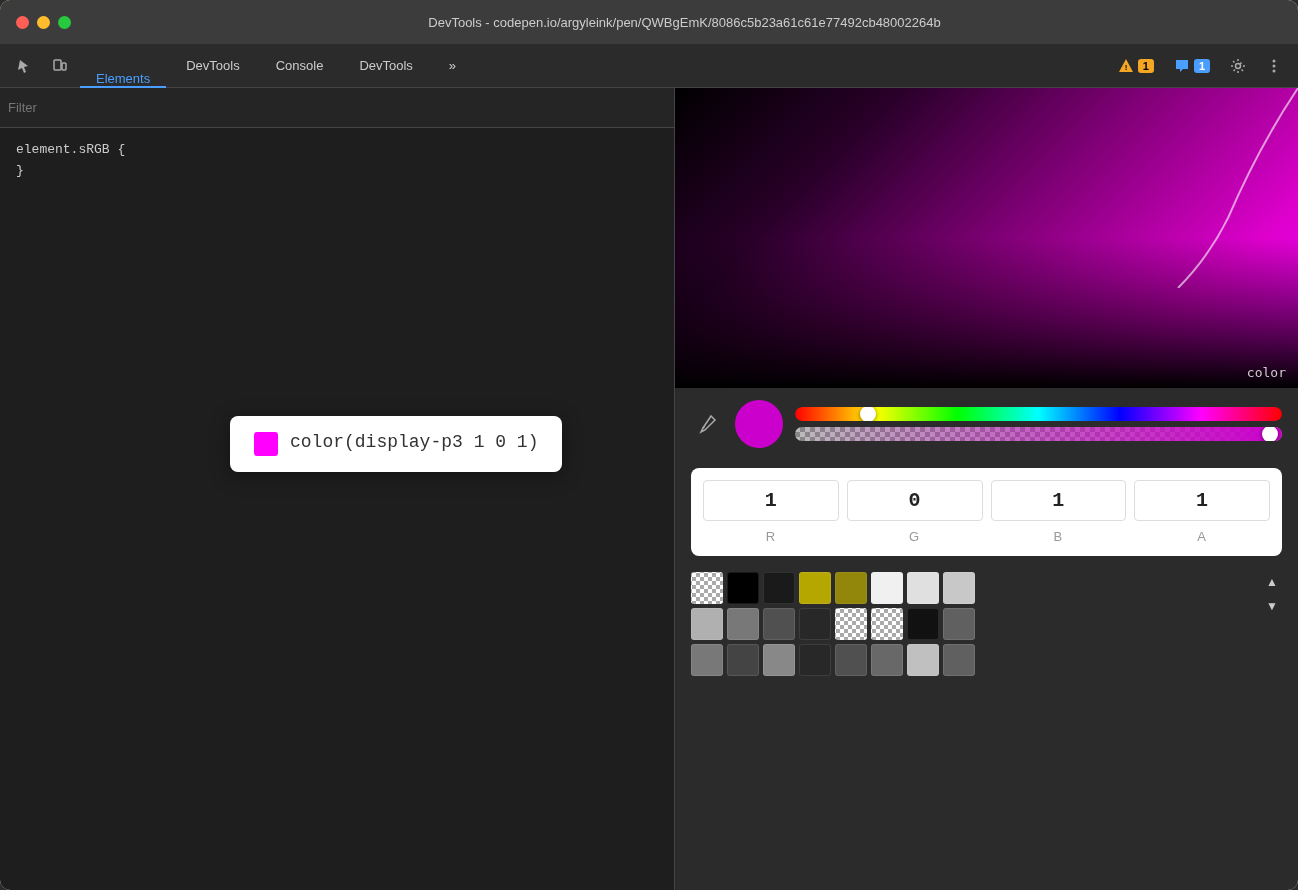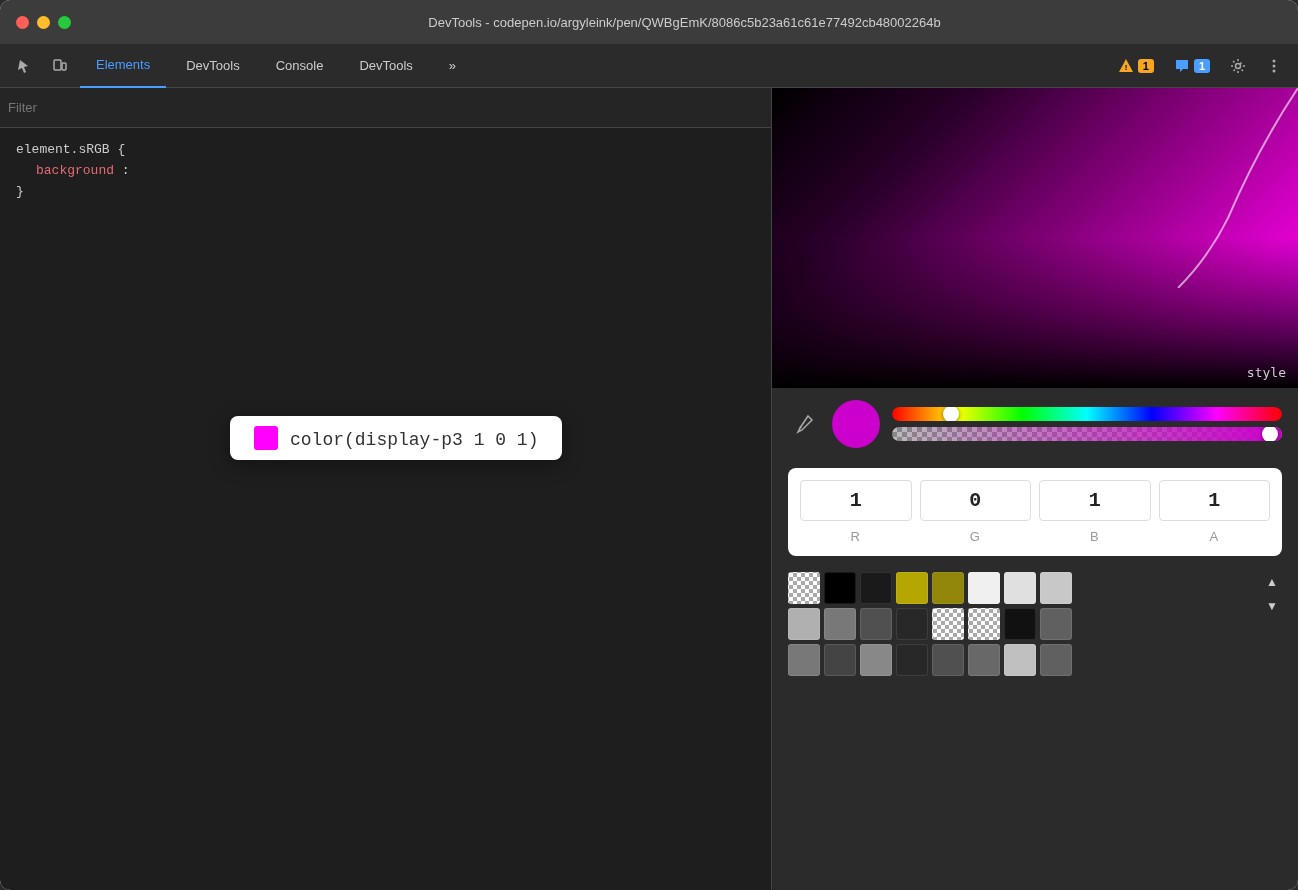--- a/index.html
+++ b/index.html
@@ -87,20 +87,21 @@
       cursor: pointer;
       color: #ccc;
       font-size: 13px;
       font-weight: 400;
       position: relative;
       white-space: nowrap;
     }
     .dt-tab.active {
       color: #4a9eff;
       border-bottom: 2px solid #4a9eff;
+      align-items: flex-end;
     }
 
     .dt-tabs-spacer { flex: 1; }
 
     .dt-right-icons {
       display: flex;
       align-items: center;
       gap: 4px;
     }
 
@@ -134,21 +135,21 @@
 
     
     .devtools-body {
       display: flex;
       flex: 1;
       overflow: hidden;
     }
 
     
     .left-panel {
-      width: 772px;
+      width: 675px;
       background: #1e1e1e;
       display: flex;
       flex-direction: column;
       border-right: 1px solid #444;
       position: relative;
       flex-shrink: 0;
     }
 
     .panel-top-bar {
       height: 40px;
@@ -185,23 +186,23 @@
       color: #ccc;
     }
 
     
     .tooltip-popup {
       position: absolute;
       top: 328px;
       left: 230px;
       background: #fff;
       border-radius: 8px;
-      padding: 10px 24px;
-      display: flex;
-      align-items: flex-end;
+      padding: 16px 24px;
+      display: flex;
+      align-items: flex-start;
       gap: 12px;
       box-shadow: 0 4px 20px rgba(0,0,0,0.4);
       z-index: 10;
     }
 
     .tooltip-color-swatch {
       width: 24px;
       height: 24px;
       border-radius: 3px;
       background: #ff00ff;
@@ -533,24 +534,20 @@
     <div class="left-panel">
 
       <div class="panel-top-bar">
         <input class="filter-input" type="text" placeholder="Filter" style="">
       </div>
 
       <div class="code-area">
         <div>
           <span>element.sRGB {</span>
         </div>
-        <div style="padding-left: 20px;">
-          <span class="code-property">background</span>
-          <span>: </span>
-        </div>
         <div>
           <span class="code-brace">}</span>
         </div>
       </div>
 
       <div class="tooltip-popup">
         <div class="tooltip-color-swatch" style="background: #ff00ff;"></div>
         <div class="tooltip-text">color(display-p3 1 0 1)</div>
       </div>
     </div>
@@ -559,21 +556,21 @@
 
       <div class="color-canvas-area">
         <div class="color-gradient" style="background: radial-gradient(ellipse at 70% 0%, #dd00dd 0%, #550055 40%, #000 80%), linear-gradient(to right, #000 0%, transparent 30%);"></div>
 
         <div style="position:absolute;top:0;left:0;width:100%;height:100%;background: linear-gradient(135deg, #000 0%, #2a002a 25%, #8b0080 55%, #dd00cc 80%, #ff00ff 100%); opacity:1;"></div>
         <div style="position:absolute;top:0;left:0;width:100%;height:100%;background: linear-gradient(to bottom, transparent 50%, #000 100%);"></div>
 
         <svg class="white-curve" viewBox="0 0 200 200" xmlns="http://www.w3.org/2000/svg">
           <path d="M200 0 Q160 60 130 130 Q110 170 80 200" stroke="rgba(255,255,255,0.6)" stroke-width="2" fill="none"></path>
         </svg>
-        <div class="srgb-label">style</div>
+        <div class="srgb-label">color</div>
       </div>
 
       <div class="color-picker-controls">
         <div class="eyedropper-btn">
 
           <svg width="20" height="20" viewBox="0 0 20 20" fill="none">
             <path d="M14 2L18 6L8 16L4 18L6 14L14 2Z" stroke="#aaa" stroke-width="1.5" fill="none"></path>
             <circle cx="6.5" cy="13.5" r="1" fill="#aaa"></circle>
           </svg>
         </div>

